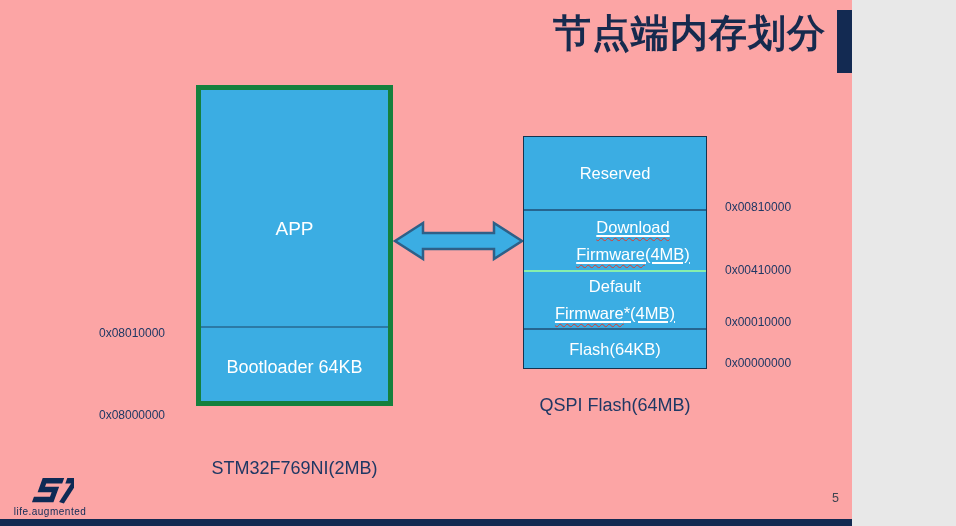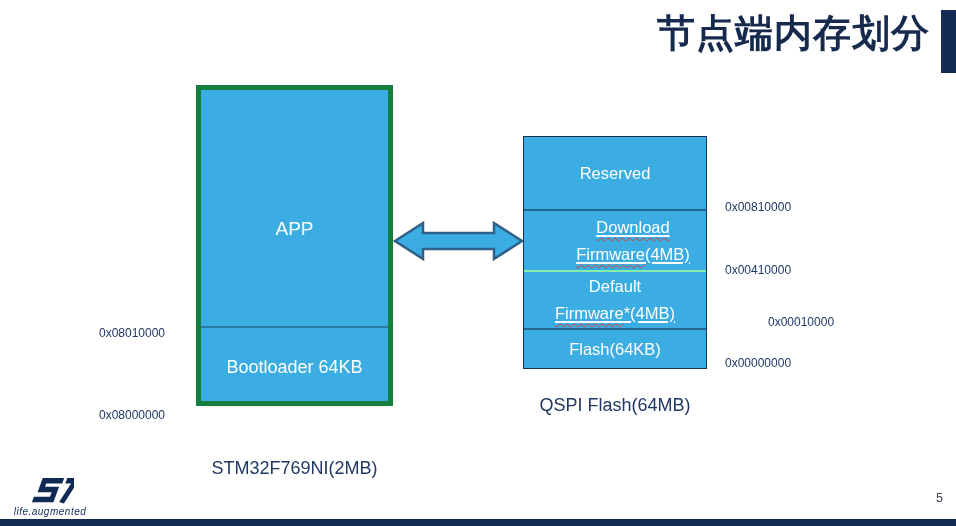--- a/index.html
+++ b/index.html
@@ -1,18 +1,18 @@
 <!DOCTYPE html>
 <html><head>
 <meta charset="utf-8">
 <style>
   * { margin:0; padding:0; box-sizing:border-box; }
   body { background:#e8e8e8; font-family:"Liberation Sans", sans-serif; }
   .slide {
-    position:relative; width:956px; height:526px; background:#ffffff;
+    position:relative; width:852px; height:526px; background:#fca5a5;
     overflow:hidden; font-family:"Liberation Sans", sans-serif;
   }
   
   .slide-title {
     position:absolute; top:8px; right:26px;
     font-size:38px; font-weight:bold; color:#162A4E; letter-spacing:1px;
     font-family:"Liberation Sans", sans-serif;
   }
   .title-accent-bar {
     position:absolute; top:10px; right:0; width:15px; height:63px; background:#132A52;
@@ -34,21 +34,21 @@
     color:#ffffff; font-size:18px; line-height:24px;
   }
   
   .addr { position:absolute; color:#1F3864; font-size:12px; line-height:20px; white-space:nowrap; }
   .addr-left { left:82px; width:100px; text-align:center; }
   .addr-l-top { top:323px; }
   .addr-l-bottom { top:405px; }
   .addr-right { left:725px; text-align:left; }
   .addr-r-0 { top:197px; }
   .addr-r-1 { top:260px; }
-  .addr-r-2 { top:312px;margin-left:43px; }
+  .addr-r-2 { top:312px; }
   .addr-r-3 { top:353px; }
   
   .caption { position:absolute; color:#1F3864; font-size:18px; white-space:nowrap; }
   .caption-left { left:196px; width:197px; text-align:center; top:458px; }
   .caption-right { left:523px; width:184px; text-align:center; top:395px; }
   
   .arrow-wrap { position:absolute; left:392px; top:219px; width:133px; height:44px; }
   
   .qspi-block {
     position:absolute; left:523px; top:136px; width:184px; height:233px;
@@ -70,21 +70,21 @@
   }
   .u-wavy {
     text-decoration: underline wavy #E03B2B;
     text-decoration-thickness:1px;
     text-underline-offset:4px;
   }
   
   .st-logo { position:absolute; left:24px; top:473px; width:50px; height:36px; }
   .logo-tagline {
     position:absolute; left:12px; top:506px; width:76px; text-align:center;
-    font-size:10px; color:#0E2A55; letter-spacing:0.5px;font-style:italic;
+    font-size:10px; color:#0E2A55; letter-spacing:0.5px;
   }
   .page-number {
     position:absolute; right:13px; top:491px; font-size:12.5px; color:#3F4450;
   }
   .footer-bar {
     position:absolute; left:0; bottom:0; width:100%; height:7px; background:#132A52;
   }
 </style>
 </head>
 <body>

